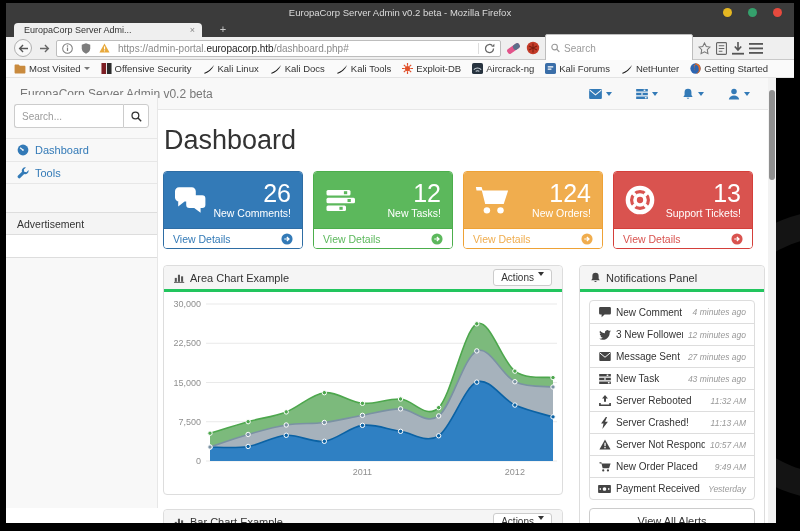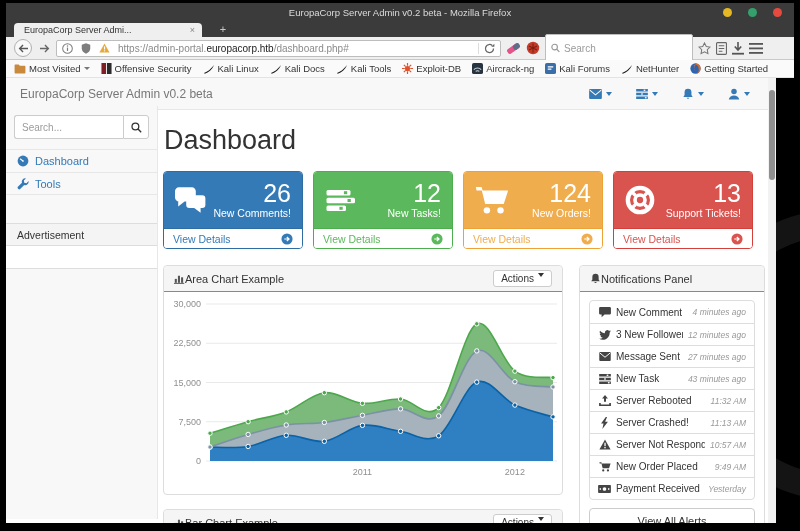--- a/index.html
+++ b/index.html
@@ -34,21 +34,21 @@
   .caret{width:0;height:0;border-left:3.5px solid transparent;border-right:3.5px solid transparent;border-top:4px solid currentColor;display:inline-block}
   .caret-sm{border-left-width:3px;border-right-width:3px;border-top-width:3.5px;color:#777}
   
   .page{position:absolute;left:6px;top:78px;width:762px;height:445px;background:#fff;overflow:hidden}
   .scrollbar{position:absolute;left:768px;top:78px;width:8px;height:445px;background:#f2f2f2}
   .scroll-thumb{position:absolute;left:1px;top:12px;width:6px;height:90px;background:#8f8f8f;border-radius:3px}
   .site-navbar{position:absolute;left:0;top:0;width:762px;height:32px;background:#f8f8f8;border-bottom:1px solid #e7e7e7;display:flex;align-items:center}
   .brand{margin-left:14px;font-size:12px;color:#777}
   .nav-icons{margin-left:auto;margin-right:18px;display:flex;gap:24px;align-items:center}
   .nav-ic{display:flex;align-items:center;gap:4px;color:#337ab7}
-  .sidebar{position:absolute;left:0;top:28px;width:152px;height:413px;background:#f8f8f8;border-right:1px solid #e7e7e7}
+  .sidebar{position:absolute;left:0;top:17px;width:152px;height:413px;background:#f8f8f8;border-right:1px solid #e7e7e7}
   .side-search{display:flex;margin:9px 8px 10px;height:24px}
   .side-input-wrap{flex:1;border:1px solid #ccc;border-right:none;border-radius:3px 0 0 3px;background:#fff;display:flex;align-items:center;padding:0 7px}
   .side-input::placeholder{color:#9b9b9b}
   .side-btn{width:26px;border:1px solid #ccc;border-radius:0 3px 3px 0;background:#fff;display:flex;align-items:center;justify-content:center;color:#333}
   .side-item{height:23px;display:flex;align-items:center;gap:6px;padding-left:11px;color:#337ab7;font-size:11px;border-top:1px solid #e7e7e7}
   .side-item.last{border-bottom:1px solid #e7e7e7}
   .ad-panel{margin-top:28px;border-top:1px solid #ddd;border-bottom:1px solid #ddd}
   .ad-head{height:22px;background:#f4f4f4;display:flex;align-items:center;padding-left:11px;font-size:10.5px;color:#333;border-bottom:1px solid #ddd}
   .ad-body{height:22px;background:#fff}
   .main{position:absolute;left:152px;top:32px;width:610px;height:413px}
@@ -62,21 +62,21 @@
   .stat-foot{height:20px;background:#fff;display:flex;align-items:center;padding:0 9px;font-size:10.5px;border-top:1px solid}
   .stat-foot .go{margin-left:auto;display:flex;align-items:center}
   .s-blue{background:#337ab7;border-color:#2e6da4}
   .stat.s-blue{background:#fff;border-color:#2e6da4}.stat.s-blue .stat-top{background:#337ab7}.stat.s-blue .stat-foot{color:#337ab7;border-color:#2e6da4}
   .stat.s-green{border-color:#4cae4c}.stat.s-green .stat-top{background:#5cb85c}.stat.s-green .stat-foot{color:#5cb85c;border-color:#4cae4c}
   .stat.s-yellow{border-color:#eea236}.stat.s-yellow .stat-top{background:#f0ad4e}.stat.s-yellow .stat-foot{color:#f0ad4e;border-color:#eea236}
   .stat.s-red{border-color:#d43f3a}.stat.s-red .stat-top{background:#d9534f}.stat.s-red .stat-foot{color:#d9534f;border-color:#d43f3a}
   .charts-row{display:flex;margin:14px 0 0 5px;align-items:flex-start}
   .col-left{width:400px}
   .panel{border:1px solid #ddd;border-radius:4px;background:#fff}
-  .p-head{height:26px;background:#f5f5f5;border-bottom:1px solid #22c55e;border-radius:4px 4px 0 0;display:flex;align-items:center;padding:0 10px;font-size:11px;color:#333;}
+  .p-head{height:26px;background:#f5f5f5;border-bottom:3px solid #22c55e;border-radius:4px 4px 0 0;display:flex;align-items:center;padding:0 10px;font-size:11px;color:#333;gap:5px}
   .btn-actions{margin-left:auto;border:1px solid #ccc;background:#fff;border-radius:3px;font-size:10px;color:#333;padding:2px 7px;display:flex;align-items:flex-start;gap:4px;font-family:inherit}
   .area-panel{width:400px;height:230px}
   .chart{margin:6px 0 0 2px;display:block}
   .chart text{font-family:inherit}
   .bar-panel{width:400px;height:60px;margin-top:14px}
   .notif-panel{width:186px;margin-left:16px}
   .notif-body{padding:8px 9px 10px}
   .list-group{border:1px solid #ddd;border-radius:4px;overflow:hidden}
   .lg-item{height:22px;display:flex;align-items:center;padding:0 8px;border-top:1px solid #ddd;font-size:10px;color:#333;gap:5px}
   .lg-item:first-child{border-top:none}

